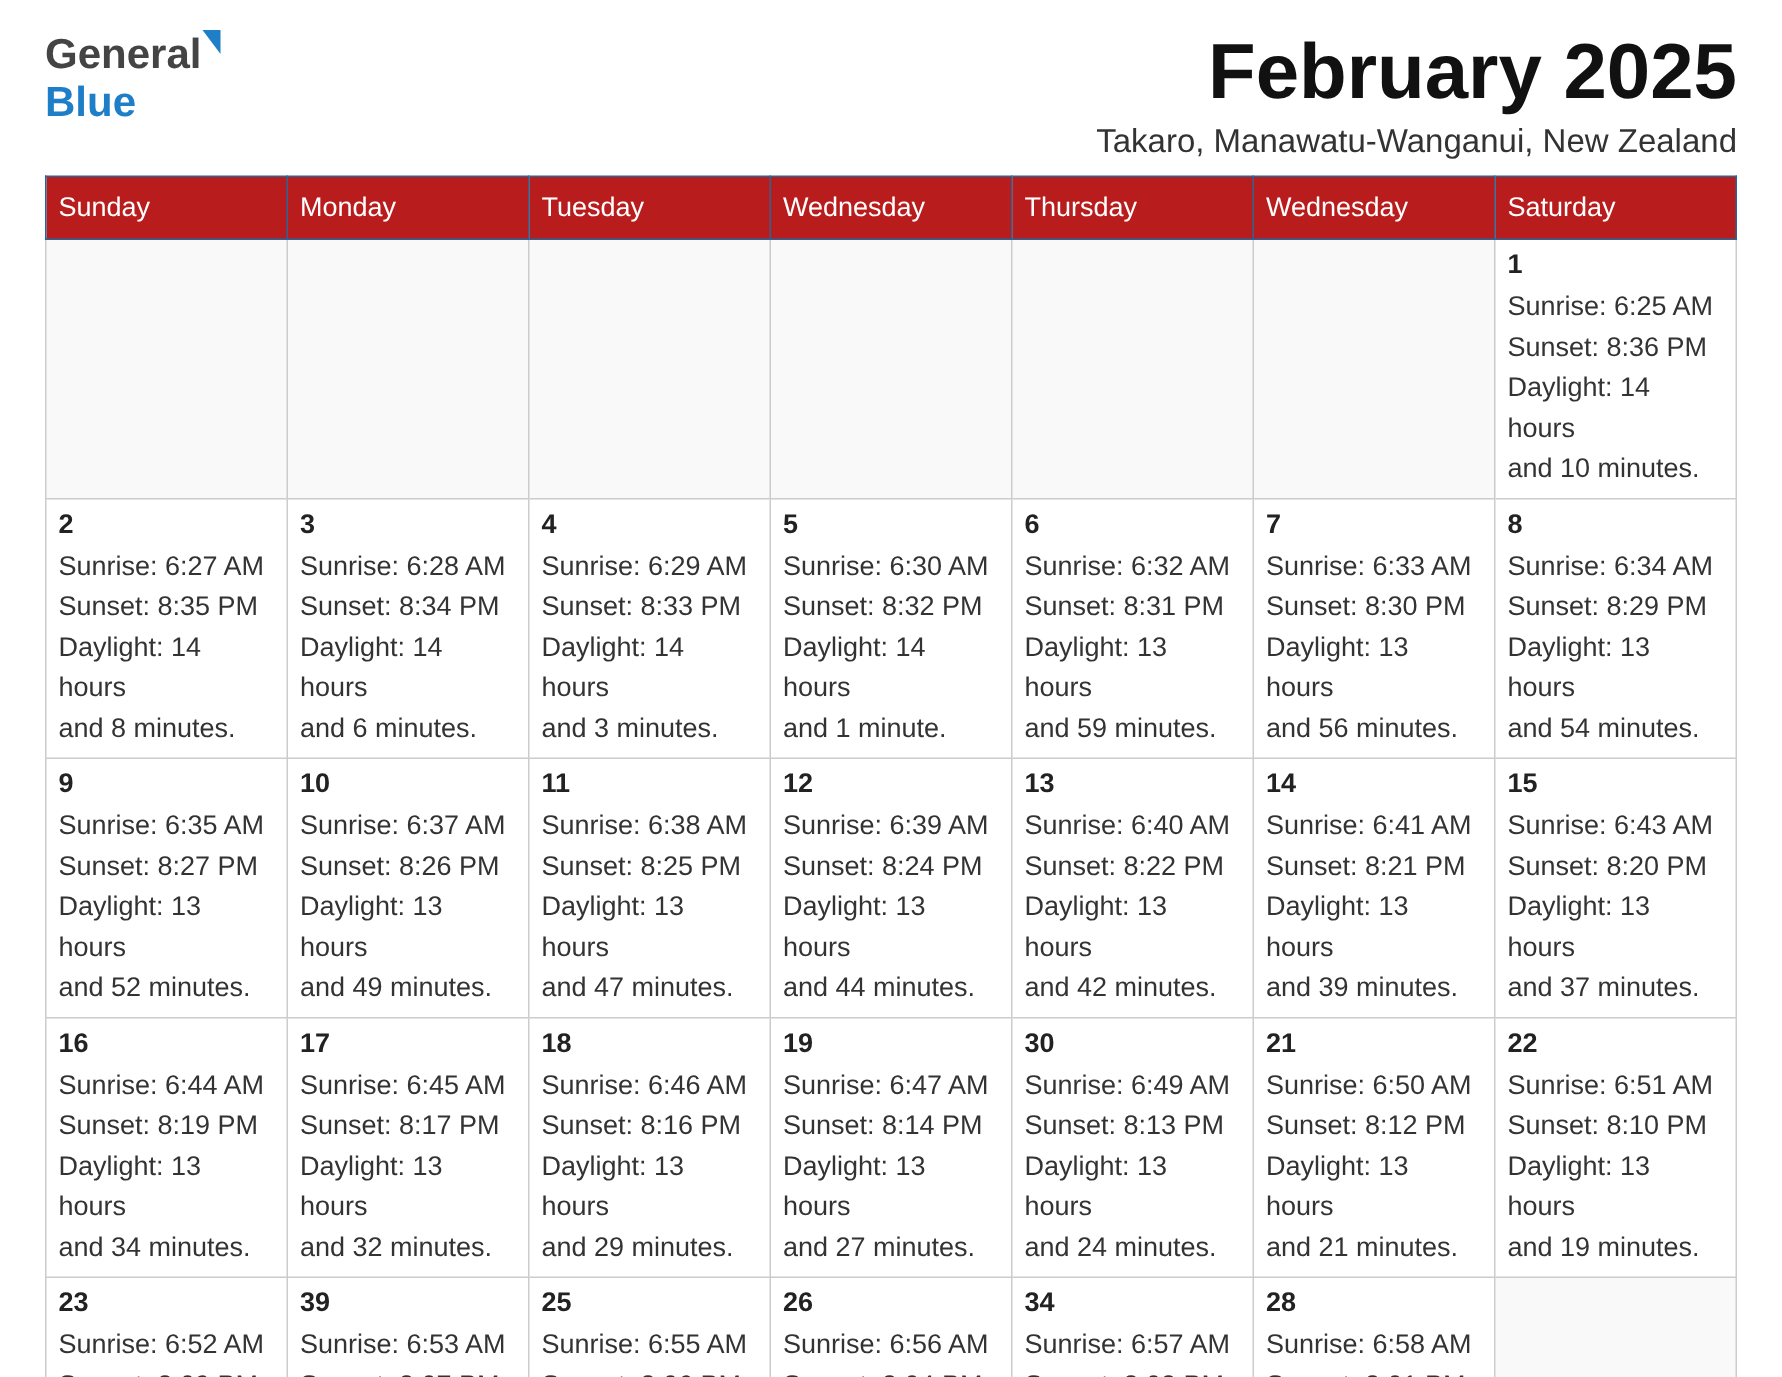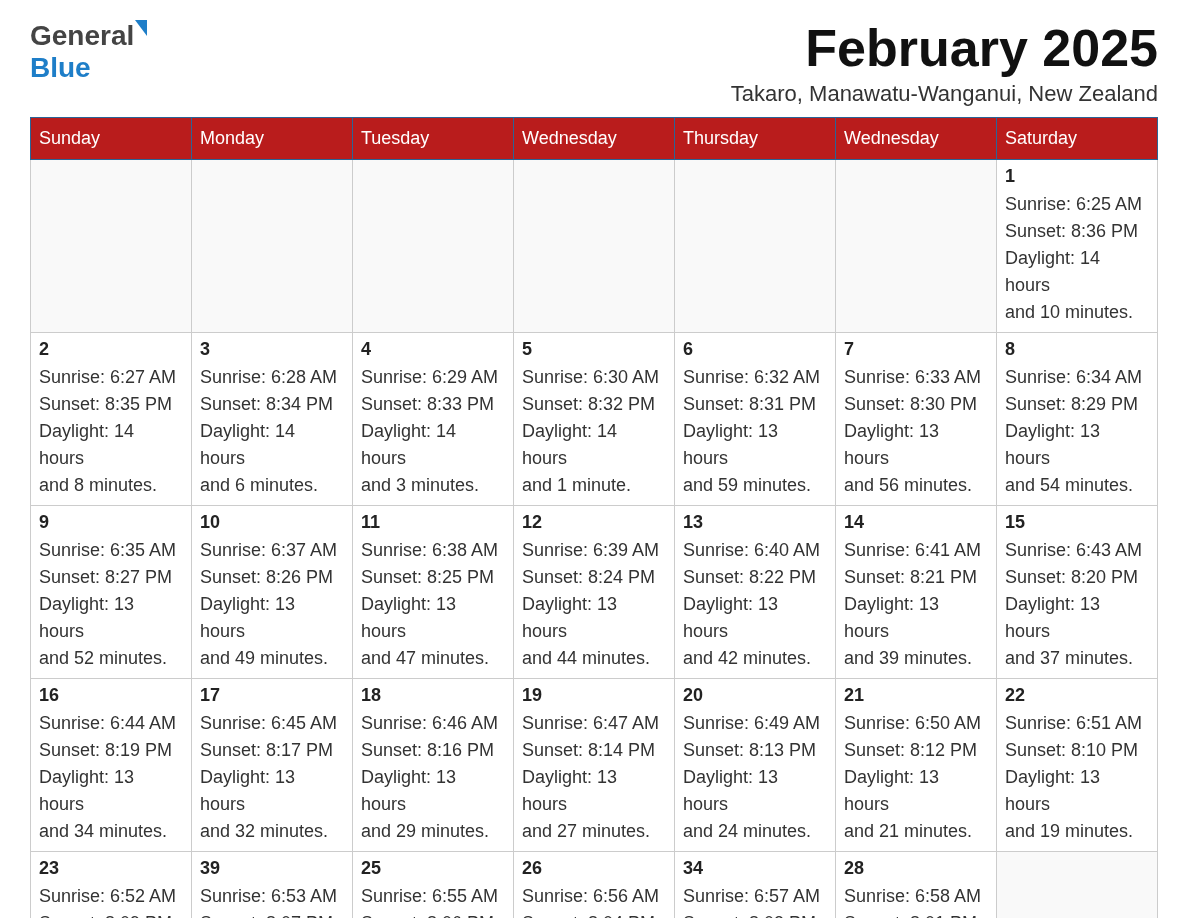--- a/index.html
+++ b/index.html
@@ -215,21 +215,21 @@
         </td>
         <td>
           <span class="day-number">18</span>
           <div class="day-info">Sunrise: 6:46 AM<br>Sunset: 8:16 PM<br>Daylight: 13 hours<br>and 29 minutes.</div>
         </td>
         <td>
           <span class="day-number">19</span>
           <div class="day-info">Sunrise: 6:47 AM<br>Sunset: 8:14 PM<br>Daylight: 13 hours<br>and 27 minutes.</div>
         </td>
         <td>
-          <span class="day-number">20</span>
+          <span class="day-number">30</span>
           <div class="day-info">Sunrise: 6:49 AM<br>Sunset: 8:13 PM<br>Daylight: 13 hours<br>and 24 minutes.</div>
         </td>
         <td>
           <span class="day-number">21</span>
           <div class="day-info">Sunrise: 6:50 AM<br>Sunset: 8:12 PM<br>Daylight: 13 hours<br>and 21 minutes.</div>
         </td>
         <td>
           <span class="day-number">22</span>
           <div class="day-info">Sunrise: 6:51 AM<br>Sunset: 8:10 PM<br>Daylight: 13 hours<br>and 19 minutes.</div>
         </td>

